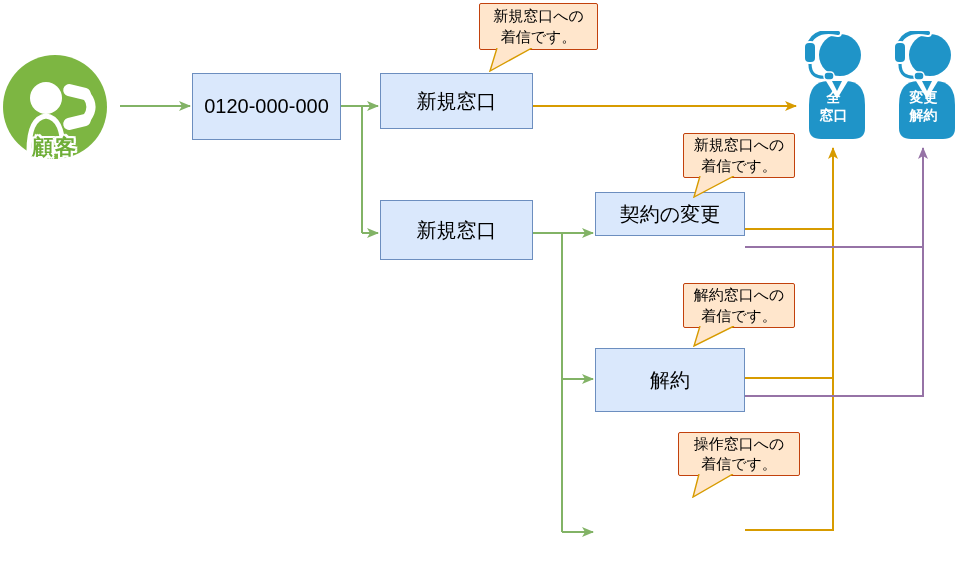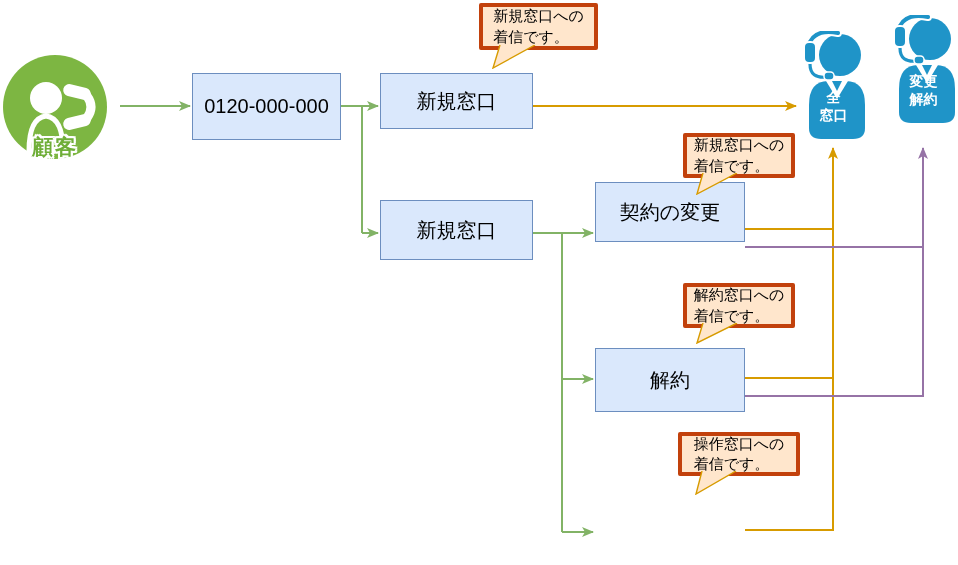--- a/index.html
+++ b/index.html
@@ -7,23 +7,23 @@
     position:relative;width:958px;height:565px;background:#ffffff;overflow:hidden;
     font-family:"Liberation Sans","DejaVu Sans",sans-serif;
   }
   svg.connectors{position:absolute;left:0;top:0;width:958px;height:565px;}
   .node{
     position:absolute;display:flex;align-items:center;justify-content:center;
     background:#dae8fc;border:1px solid #6c8ebf;box-sizing:border-box;
     font-size:20px;color:#000;
   }
   .callout{
-    position:absolute;background:#ffe6cc;border:4px solid #c2410c;box-sizing:border-box;
+    position:absolute;background:#ffe6cc;border:1px solid #c2410c;box-sizing:border-box;
     border-radius:2px;display:flex;align-items:center;justify-content:center;
-    font-size:15px;color:#000;text-align:left;white-space:pre-line;line-height:1.35;
+    font-size:15px;color:#000;text-align:center;white-space:pre-line;line-height:1.35;
   }
   .callout .tail{position:absolute;top:calc(100% - 1px);}
   .operator{position:absolute;width:67px;height:110px;}
   .operator .op-label{
     position:absolute;left:0;right:0;top:57px;text-align:center;color:#ffffff;
     font-size:14px;line-height:1.3;white-space:pre-line;font-weight:bold;
   }
   .customer{position:absolute;left:2px;top:54px;width:106px;height:106px;}
   .customer .cust-label{
     position:absolute;left:0;right:0;top:79px;text-align:center;
@@ -82,21 +82,21 @@
 
   <div class="node" style="left:192px;top:73px;width:149px;height:67px;">
     <span>0120-000-000</span>
   </div>
   <div class="node" style="left:380px;top:73px;width:153px;height:56px;">
     <span>新規窓口</span>
   </div>
   <div class="node" style="left:380px;top:200px;width:153px;height:60px;">
     <span>新規窓口</span>
   </div>
-  <div class="node" style="left:595px;top:182px;width:150px;height:60px;">
+  <div class="node" style="left:595px;top:192px;width:150px;height:44px;">
     <span>契約の変更</span>
   </div>
   <div class="node" style="left:595px;top:348px;width:150px;height:64px;">
     <span>解約</span>
   </div>
 
   <div class="callout" style="left:479px;top:3px;width:119px;height:47px;">
     <span>新規窓口への
 着信です。</span>
     <svg class="tail" style="left:4px;" width="56" height="24">
@@ -134,21 +134,21 @@
       <path d="M10,33 Q10,48 27,46" stroke="#1f94c8" stroke-width="3.2" fill="none" stroke-linecap="round"></path>
       <rect x="24" y="41" width="10" height="8" rx="3.5" fill="#1f94c8" stroke="#ffffff" stroke-width="1.5"></rect>
       <rect x="4" y="11" width="12" height="21" rx="5" fill="#1f94c8" stroke="#ffffff" stroke-width="2"></rect>
       <path d="M9,74 Q9,50 28,50 L46,50 Q65,50 65,74 L65,97 Q65,108 53,108 L21,108 Q9,108 9,97 Z" fill="#1f94c8"></path>
       <path d="M26,50 L37,68 L48,50 Z" fill="#ffffff"></path>
       <path d="M32,50 L37,60 L42,50 Z" fill="#1f94c8"></path>
     </svg>
     <div class="op-label">全
 窓口</div>
   </div>
-  <div class="operator" style="left:890px;top:15px;">
+  <div class="operator" style="left:890px;top:31px;">
     <svg width="67" height="110" viewBox="0 0 67 110">
       <circle cx="40" cy="24" r="21" fill="#1f94c8"></circle>
       <path d="M8,16 Q13,-3 38,2" stroke="#ffffff" stroke-width="8" fill="none" stroke-linecap="round"></path>
       <path d="M8,16 Q13,-3 38,2" stroke="#1f94c8" stroke-width="4" fill="none" stroke-linecap="round"></path>
       <path d="M10,33 Q10,48 27,46" stroke="#ffffff" stroke-width="7" fill="none" stroke-linecap="round"></path>
       <path d="M10,33 Q10,48 27,46" stroke="#1f94c8" stroke-width="3.2" fill="none" stroke-linecap="round"></path>
       <rect x="24" y="41" width="10" height="8" rx="3.5" fill="#1f94c8" stroke="#ffffff" stroke-width="1.5"></rect>
       <rect x="4" y="11" width="12" height="21" rx="5" fill="#1f94c8" stroke="#ffffff" stroke-width="2"></rect>
       <path d="M9,74 Q9,50 28,50 L46,50 Q65,50 65,74 L65,97 Q65,108 53,108 L21,108 Q9,108 9,97 Z" fill="#1f94c8"></path>
       <path d="M26,50 L37,68 L48,50 Z" fill="#ffffff"></path>

